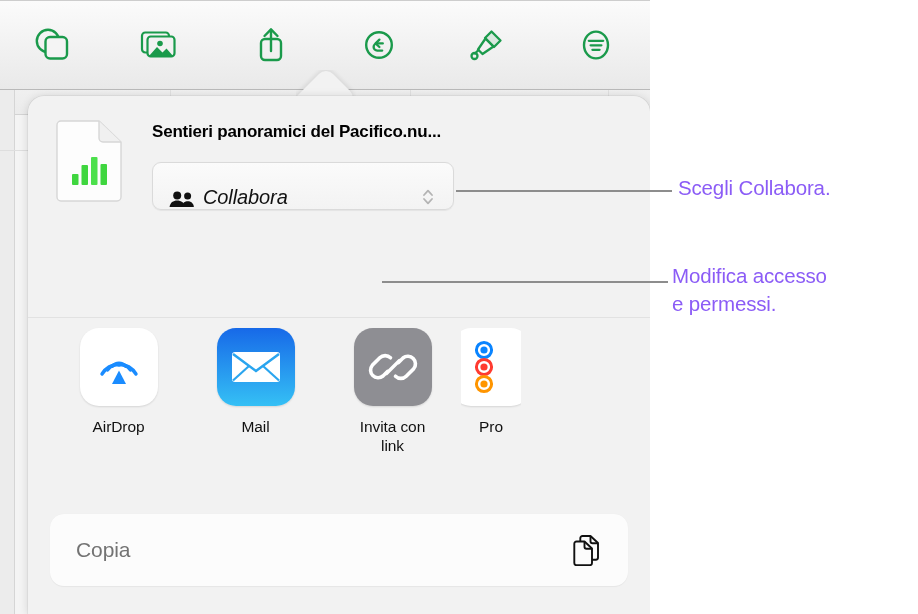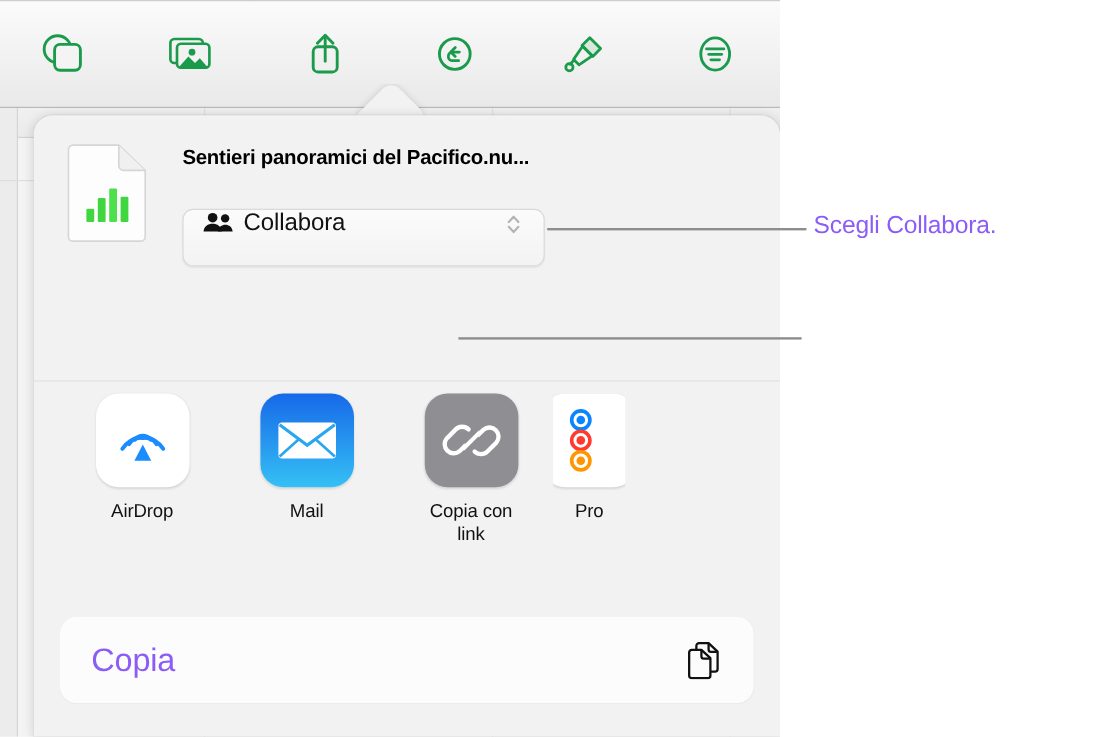--- a/index.html
+++ b/index.html
@@ -131,29 +131,30 @@
     width: 470px;
     font-size: 17px;
     font-weight: 600;
     color: #000;
     letter-spacing: -0.2px;
     white-space: nowrap;
     overflow: hidden;
   }
   .collab-popup {
     position: absolute;
-    left: 124px; top: 78px;
+    left: 124px; top: 66px;
     width: 300px; height: 46px;
     background: linear-gradient(#fbfbfb, #f3f3f3);
     border: 1px solid #dadada;
     border-radius: 9px;
     box-shadow: 0 0.5px 1px rgba(0,0,0,0.06);
     display: flex;
-    align-items: flex-start;
+    align-items: flex-end;
     cursor: default;
+    font-style: italic;
   }
   .collab-popup .people {
     margin-left: 16px;
     width: 26px; height: 20px;
     display: flex; align-items: center;
   }
   .collab-popup .label {
     margin-left: 8px;
     font-size: 20px;
     color: #111;
@@ -231,22 +232,22 @@
     left: 22px; top: 418px;
     width: 578px; height: 72px;
     background: #fcfcfc;
     border-radius: 14px;
     display: flex;
     align-items: center;
     box-shadow: 0 0.5px 1px rgba(0,0,0,0.05);
   }
   .action-row .a-label {
     margin-left: 26px;
-    font-size: 27px;
-    color: #8b5cf6;
+    font-size: 21px;
+    color: #737373;
     letter-spacing: -0.1px;
   }
   .action-row .a-icon {
     margin-left: auto;
     margin-right: 26px;
     width: 30px; height: 32px;
   }
 
   
   .callout {
@@ -408,21 +409,21 @@
         </div>
 
         <div class="app-item">
           <div class="app-tile" style="background:#8e8e93;">
             <svg width="50" height="50" viewBox="0 0 50 50" fill="none" stroke="#ffffff" stroke-width="3.6" stroke-linecap="round">
               <path d="M19.5 29.5 l-4.5 4.5 a7.6 7.6 0 0 1 -10.7 -10.7 l7.5 -7.5 a7.6 7.6 0 0 1 10.7 0"></path>
               <path d="M30.5 20.5 l4.5 -4.5 a7.6 7.6 0 0 1 10.7 10.7 l-7.5 7.5 a7.6 7.6 0 0 1 -10.7 0"></path>
               <path d="M18.5 31.5 L31.5 18.5" stroke-width="3.4"></path>
             </svg>
           </div>
-          <div class="app-label">Copia con
+          <div class="app-label">Invita con
 link</div>
         </div>
 
         <div class="app-item clipped">
           <div class="app-tile" style="background:#ffffff;">
             <svg width="54" height="62" viewBox="0 0 54 62" fill="none">
               <circle cx="20" cy="14" r="7.6" stroke="#0a84ff" stroke-width="3"></circle>
               <circle cx="20" cy="14" r="3.6" fill="#0a84ff"></circle>
               <circle cx="20" cy="31" r="7.6" stroke="#ff3b30" stroke-width="3"></circle>
               <circle cx="20" cy="31" r="3.6" fill="#ff3b30"></circle>
@@ -446,14 +447,16 @@
         </span>
       </div>
 
     </div>
   </div>
 
   <div class="leader" id="leader-1"></div>
   <div class="callout" id="callout-1">Scegli Collabora.</div>
 
   <div class="leader" id="leader-2"></div>
+  <div class="callout" id="callout-2">Modifica accesso
+e permessi.</div>
 
 </div>
 
 </body></html>

